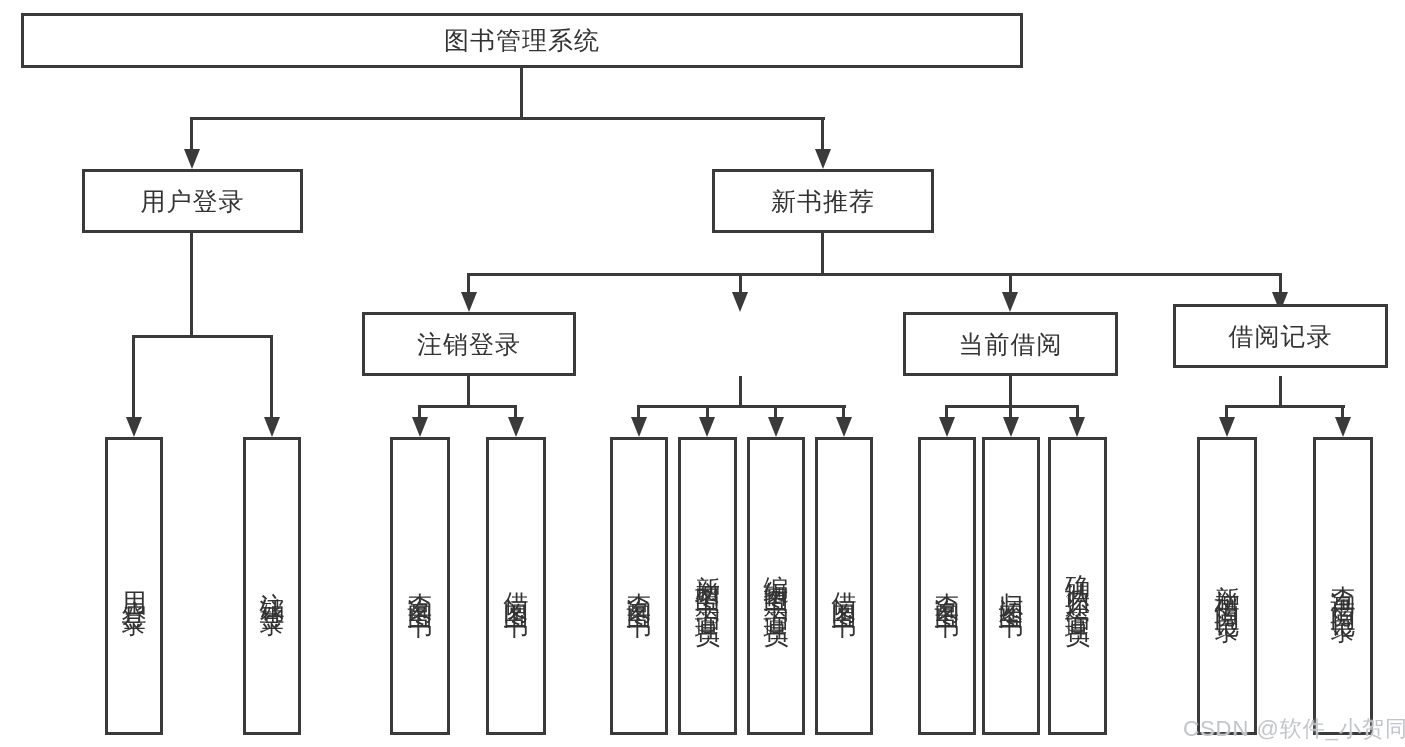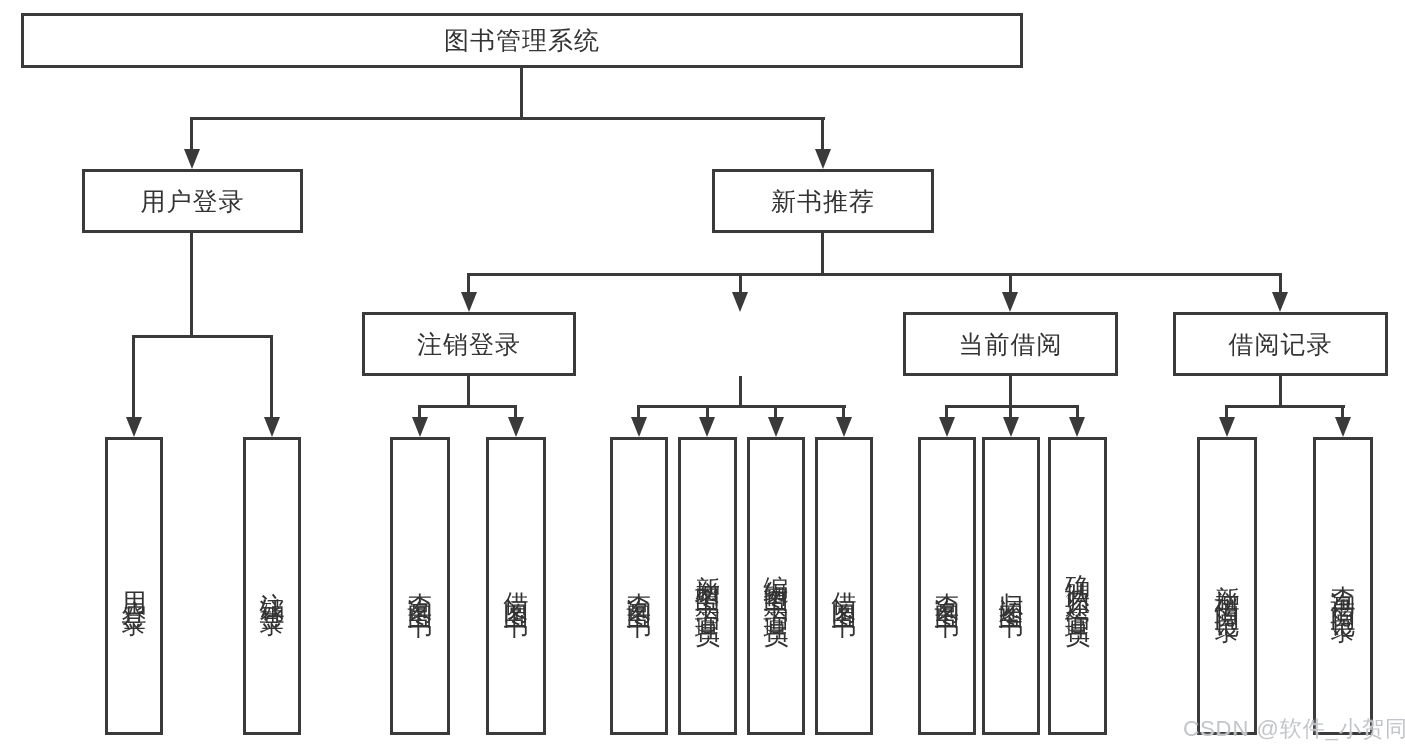--- a/index.html
+++ b/index.html
@@ -101,21 +101,21 @@
   <div class="arrow" style="left:732px;top:292px;"></div>
   <div class="arrow" style="left:1002px;top:292px;"></div>
   <div class="arrow" style="left:1272px;top:292px;"></div>
 
   <div class="hbox" style="left:362px;top:312px;width:214px;height:64px;">
     <span>注销登录</span>
   </div>
   <div class="hbox" style="left:903px;top:312px;width:215px;height:64px;">
     <span>当前借阅</span>
   </div>
-  <div class="hbox" style="left:1173px;top:312px;width:215px;height:64px;">
+  <div class="hbox" style="left:1173px;top:304px;width:215px;height:64px;">
     <span>借阅记录</span>
   </div>
 
   <div class="vline" style="left:467px;top:376px;height:32px;"></div>
   <div class="hline" style="left:418px;top:405px;width:99px;"></div>
   <div class="vline" style="left:418px;top:405px;height:12px;"></div>
   <div class="vline" style="left:514px;top:405px;height:12px;"></div>
   <div class="arrow" style="left:412px;top:417px;"></div>
   <div class="arrow" style="left:508px;top:417px;"></div>
 

